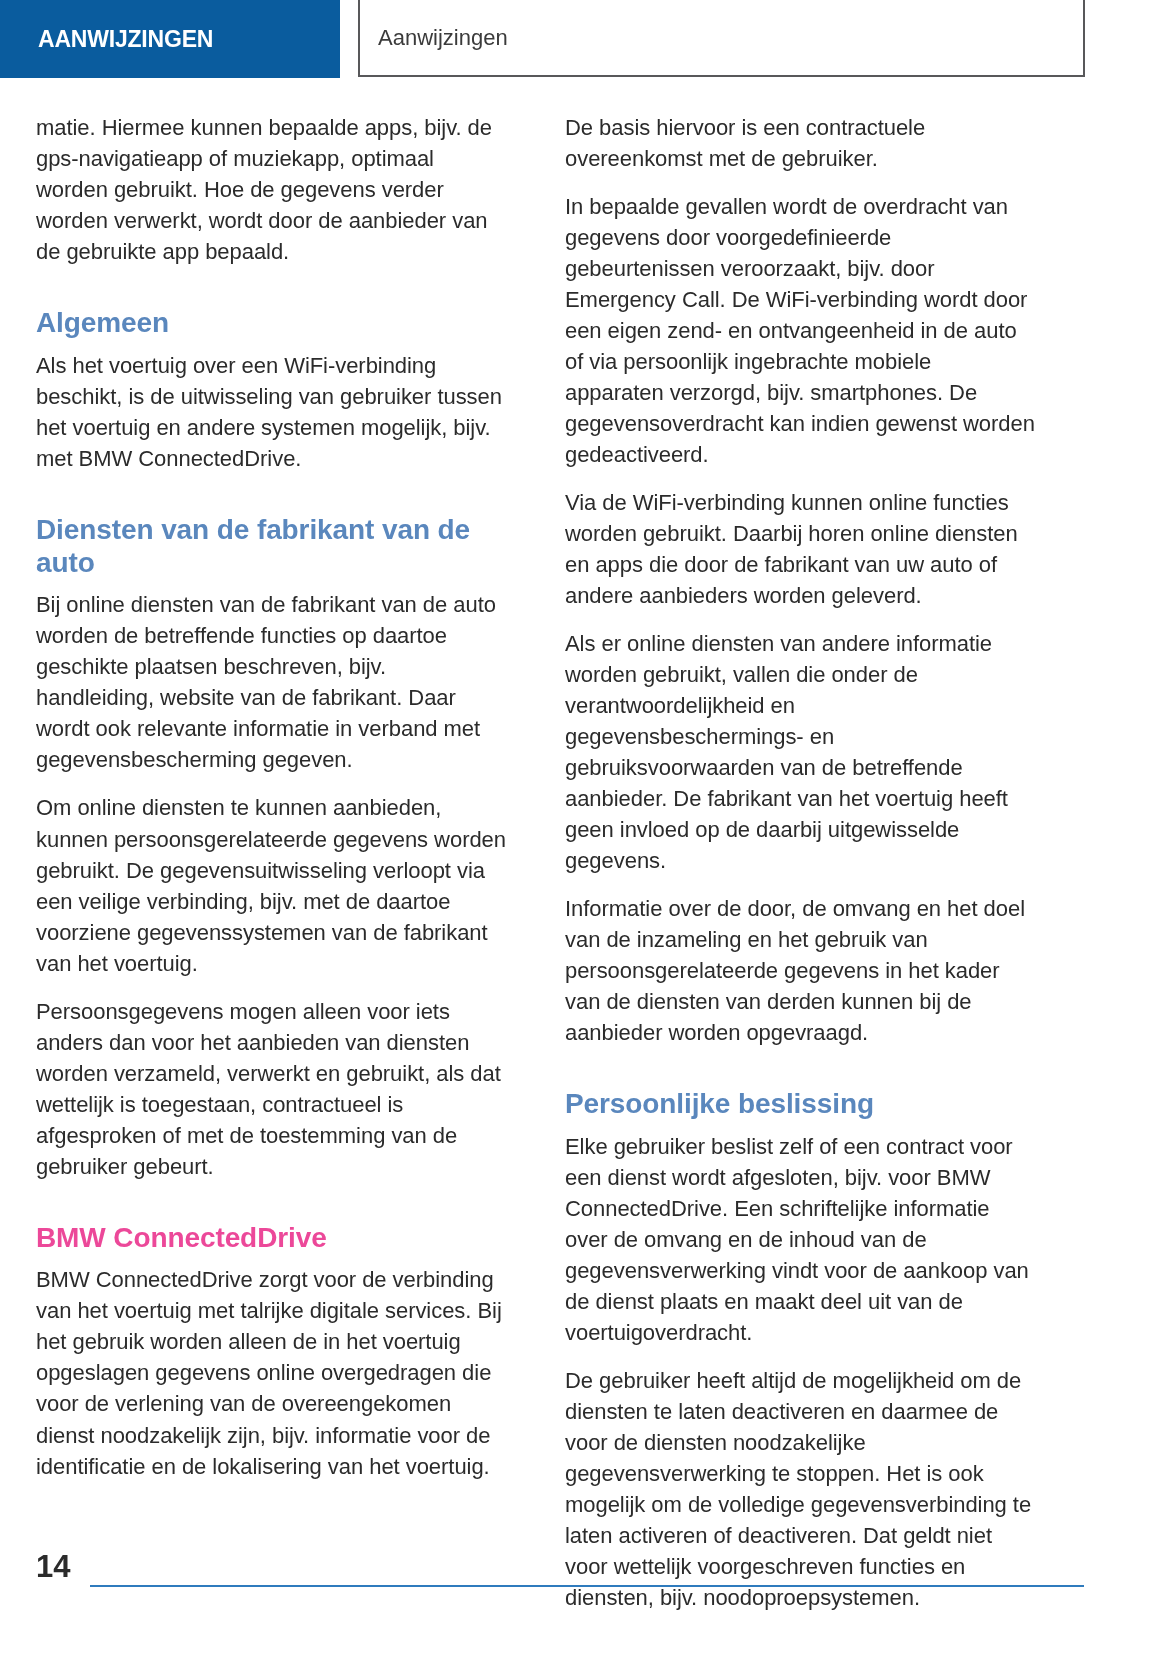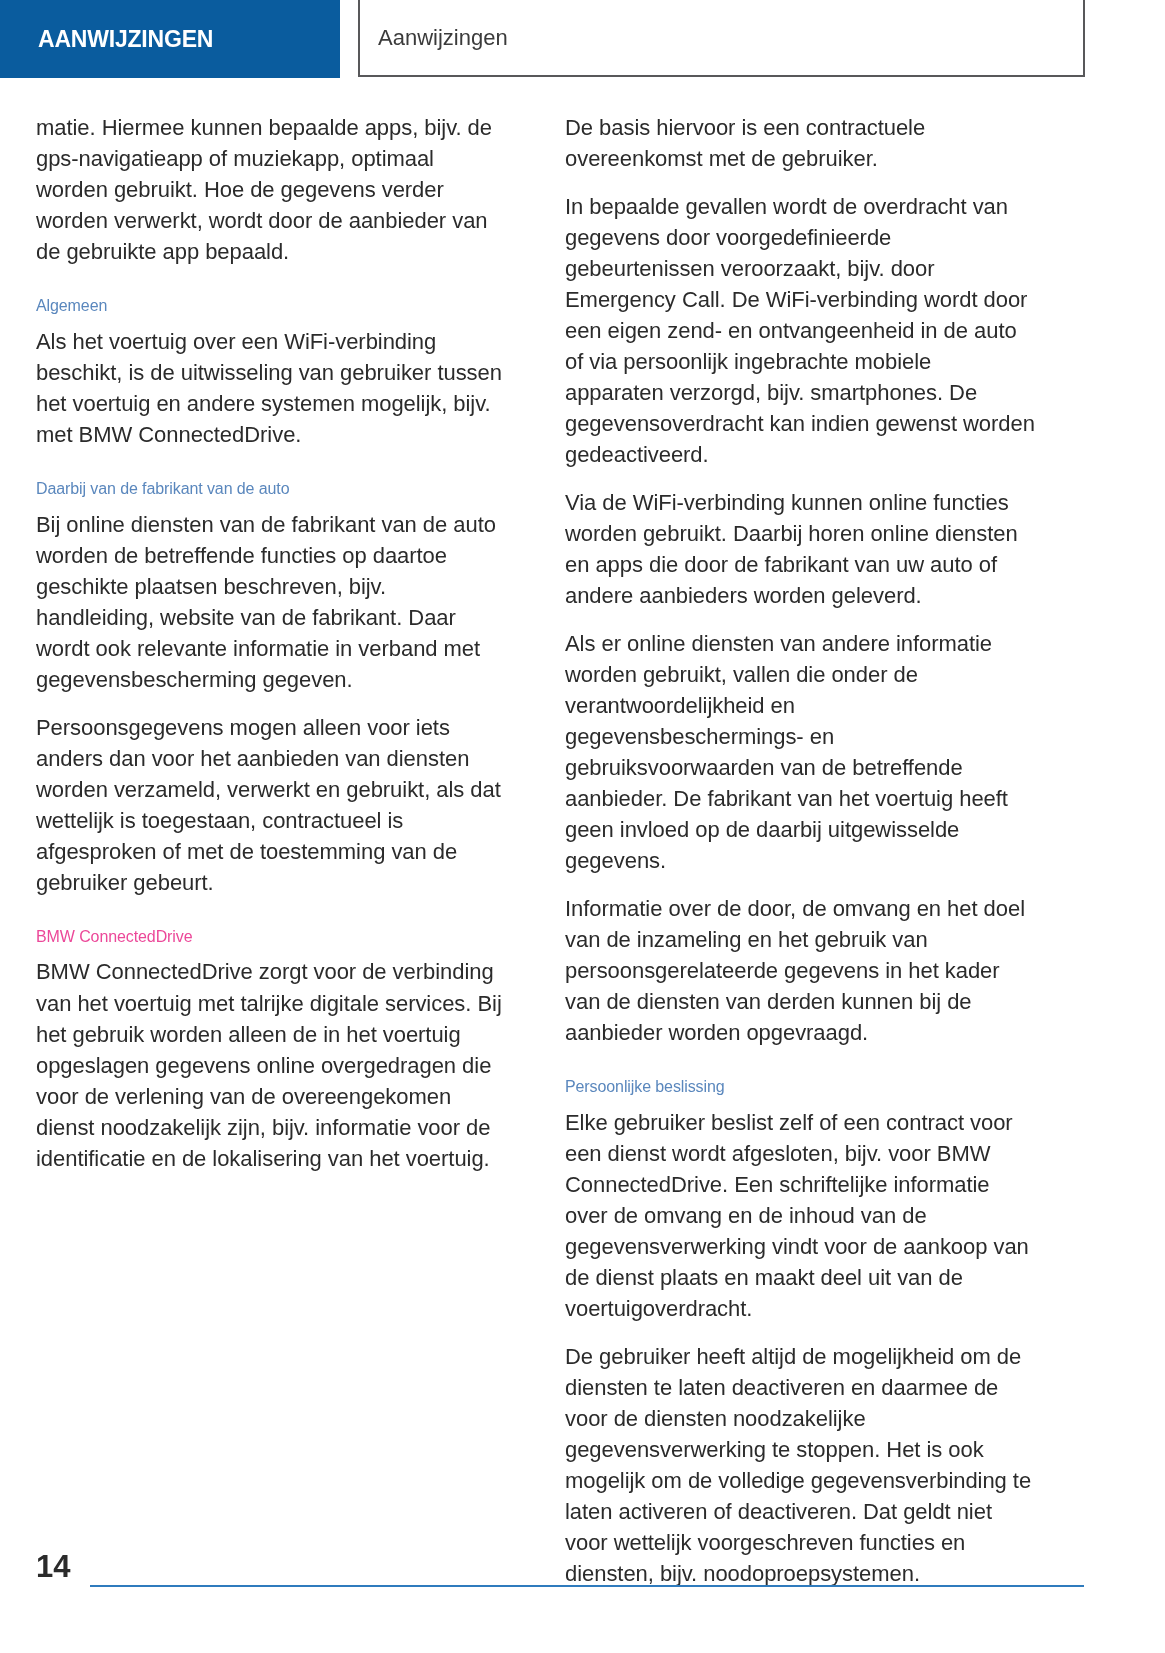--- a/index.html
+++ b/index.html
@@ -79,24 +79,24 @@
   h1.h-main {
     color: #0a5c9e;
     font-size: 27px;
     font-weight: bold;
     letter-spacing: -0.3px;
     margin: 32px 0 22px 0;
     line-height: 1.12;
   }
   h2.h-sub {
     color: #5a87bd;
-    font-size: 16px;
-    font-weight: normal;
+    font-size: 28px;
+    font-weight: bold;
     letter-spacing: -0.1px;
-    margin: 30px 0 10px 0;
+    margin: 40px 0 10px 0;
     line-height: 1.17;
   }
   .col > h1.h-main:first-child,
   .col > h2.h-sub:first-child,
   .col > p:first-child {
     margin-top: 0;
   }
   p.body-text {
     font-size: 22px;
     line-height: 1.41;
@@ -144,22 +144,23 @@
   <div class="header-box" style="border-color: rgb(88, 88, 90);">
     <span class="header-box-label">Aanwijzingen</span>
   </div>
 </div>
 
 <div class="columns">
   <div class="col" id="left-col">
       <p class="body-text">matie. Hiermee kunnen bepaalde apps, bijv. de gps-navigatieapp of muziekapp, optimaal worden gebruikt. Hoe de gegevens verder worden verwerkt, wordt door de aanbieder van de gebruikte app bepaald.</p>
       <h2 class="h-sub" style="color: rgb(90, 135, 189);">Algemeen</h2>
       <p class="body-text">Als het voertuig over een WiFi-verbinding beschikt, is de uitwisseling van gebruiker tussen het voertuig en andere systemen mogelijk, bijv. met BMW ConnectedDrive.</p>
-      <h2 class="h-sub" style="color: rgb(90, 135, 189);">Daarbij van de fabrikant van de auto</h2>
+      <h2 class="h-sub" style="color: rgb(90, 135, 189);">Diensten van de fabrikant van de auto</h2>
       <p class="body-text">Bij online diensten van de fabrikant van de auto worden de betreffende functies op daartoe geschikte plaatsen beschreven, bijv. handleiding, website van de fabrikant. Daar wordt ook relevante informatie in verband met gegevensbescherming gegeven.</p>
+      <p class="body-text">Om online diensten te kunnen aanbieden, kunnen persoonsgerelateerde gegevens worden gebruikt. De gegevensuitwisseling verloopt via een veilige verbinding, bijv. met de daartoe voorziene gegevenssystemen van de fabrikant van het voertuig.</p>
       <p class="body-text">Persoonsgegevens mogen alleen voor iets anders dan voor het aanbieden van diensten worden verzameld, verwerkt en gebruikt, als dat wettelijk is toegestaan, contractueel is afgesproken of met de toestemming van de gebruiker gebeurt.</p>
       <h2 class="h-sub" style="color: #ec4899;">BMW ConnectedDrive</h2>
       <p class="body-text">BMW ConnectedDrive zorgt voor de verbinding van het voertuig met talrijke digitale services. Bij het gebruik worden alleen de in het voertuig opgeslagen gegevens online overgedragen die voor de verlening van de overeengekomen dienst noodzakelijk zijn, bijv. informatie voor de identificatie en de lokalisering van het voertuig.</p>
     </div>
   <div class="col" id="right-col">
       <p class="body-text">De basis hiervoor is een contractuele overeenkomst met de gebruiker.</p>
       <p class="body-text">In bepaalde gevallen wordt de overdracht van gegevens door voorgedefinieerde gebeurtenissen veroorzaakt, bijv. door Emergency Call. De WiFi-verbinding wordt door een eigen zend- en ontvangeenheid in de auto of via persoonlijk ingebrachte mobiele apparaten verzorgd, bijv. smartphones. De gegevensoverdracht kan indien gewenst worden gedeactiveerd.</p>
       <p class="body-text">Via de WiFi-verbinding kunnen online functies worden gebruikt. Daarbij horen online diensten en apps die door de fabrikant van uw auto of andere aanbieders worden geleverd.</p>
       <p class="body-text">Als er online diensten van andere informatie worden gebruikt, vallen die onder de verantwoordelijkheid en gegevensbeschermings- en gebruiksvoorwaarden van de betreffende aanbieder. De fabrikant van het voertuig heeft geen invloed op de daarbij uitgewisselde gegevens.</p>
       <p class="body-text">Informatie over de door, de omvang en het doel van de inzameling en het gebruik van persoonsgerelateerde gegevens in het kader van de diensten van derden kunnen bij de aanbieder worden opgevraagd.</p>

